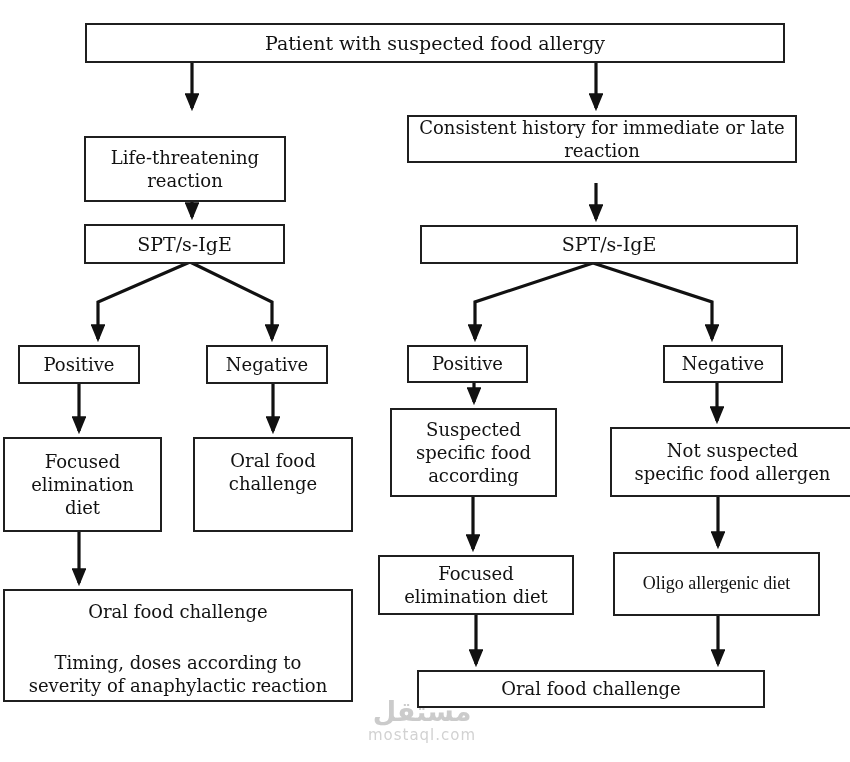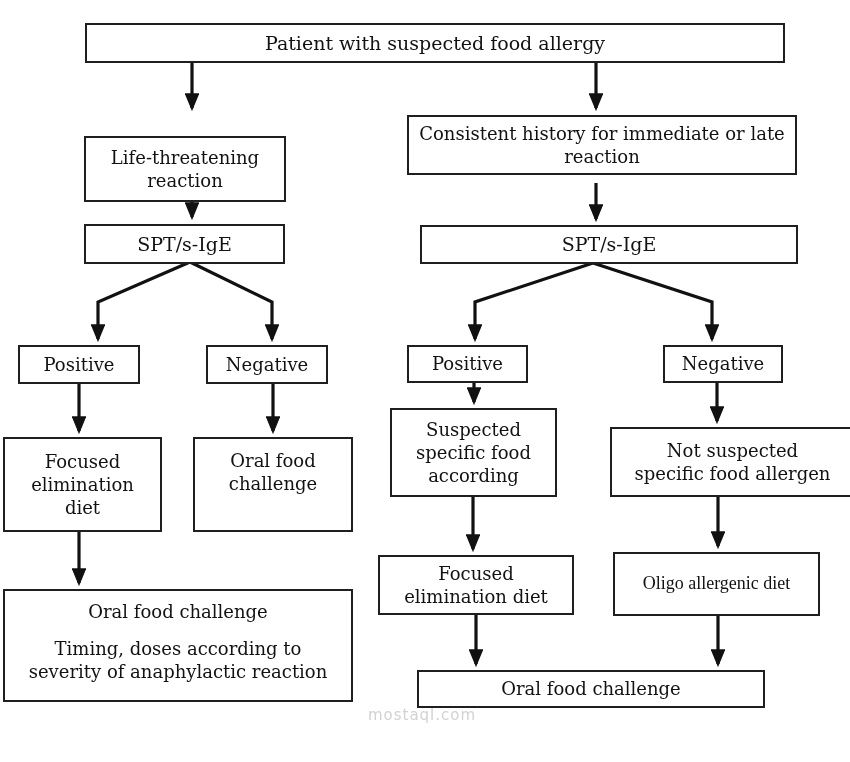--- a/index.html
+++ b/index.html
@@ -23,54 +23,54 @@
     line-height:1.28;
     box-sizing:border-box;
     z-index:2;
   }
   .node span{display:block;}
   #arrows{position:absolute;left:0;top:0;z-index:1;}
 
   
   #n-root{left:85px;top:23px;width:700px;height:40px;font-size:19px;}
   #n-life{left:84px;top:117px;width:202px;height:66px;margin-top:19px;}
-  #n-hist{left:407px;top:115px;width:390px;height:60px;}
+  #n-hist{left:407px;top:115px;width:390px;height:48px;}
   #n-hist span{max-width:372px;}
   #n-spt-l{left:84px;top:224px;width:201px;height:40px;font-size:19px;}
   #n-spt-r{left:420px;top:225px;width:378px;height:39px;font-size:19px;}
   #n-pos-l{left:18px;top:345px;width:122px;height:39px;}
   #n-neg-l{left:206px;top:345px;width:122px;height:39px;}
   #n-pos-r{left:407px;top:345px;width:121px;height:38px;}
   #n-neg-r{left:663px;top:345px;width:120px;height:38px;}
   #n-foc-l{left:3px;top:437px;width:159px;height:95px;}
   #n-foc-l span{max-width:120px;}
   #n-ofc-l{left:193px;top:437px;width:160px;height:95px;align-items:flex-start;padding-top:10px;}
   #n-ofc-l span{max-width:110px;}
   #n-susp{left:390px;top:408px;width:167px;height:89px;}
   #n-susp span{max-width:125px;}
   #n-nsusp{left:610px;top:427px;width:245px;height:70px;text-align:center;}
   #n-nsusp span{max-width:200px;}
   #n-foc-r{left:378px;top:555px;width:196px;height:60px;}
   #n-foc-r span{max-width:175px;}
   #n-oligo{left:613px;top:552px;width:207px;height:64px;}
   #n-oligo span{max-width:160px;font-family:Liberation Serif, serif;}
   #n-ofc-sev{left:3px;top:589px;width:350px;height:113px;flex-direction:column;justify-content:flex-start;padding-top:9px;}
-  #n-ofc-sev .detail{margin-top:14px;max-width:302px;}
+  #n-ofc-sev .detail{margin-top:28px;max-width:302px;}
   #n-ofc-b{left:417px;top:670px;width:348px;height:38px;}
 
   
   #watermark{
     position:absolute;left:352px;top:698px;width:140px;
     text-align:center;z-index:3;
     color:#cbcbcb;
     font-family:"DejaVu Sans","Liberation Sans",sans-serif;
     pointer-events:none;
   }
   #watermark .logo{font-size:27px;font-weight:bold;line-height:1.0;direction:rtl;}
-  #watermark .site{font-size:15px;letter-spacing:1px;color:#d2d2d2;margin-top:8px;text-align:center;}
+  #watermark .site{font-size:15px;letter-spacing:1px;color:#d2d2d2;margin-top:1px;text-align:center;}
 </style>
 </head>
 <body>
 
 <div id="stage">
 
   <svg id="arrows" width="850" height="762" viewBox="0 0 850 762">
     <defs>
       <marker id="ah" markerWidth="5.6" markerHeight="4.6" refX="4.6" refY="2.3" orient="auto" markerUnits="strokeWidth">
         <path d="M0,0 L5.6,2.3 L0,4.6 z" fill="#111111"></path>
@@ -160,16 +160,17 @@
   <div class="node" id="n-ofc-sev">
     <span class="title">Oral food challenge</span>
     <span class="detail">Timing, doses according to severity of anaphylactic reaction</span>
   </div>
 
   <div class="node" id="n-ofc-b">
     <span>Oral food challenge</span>
   </div>
 
   <div id="watermark">
+    <div class="logo">مستقل</div>
     <div class="site">mostaql.com</div>
   </div>
 
 </div>
 
 </body></html>

